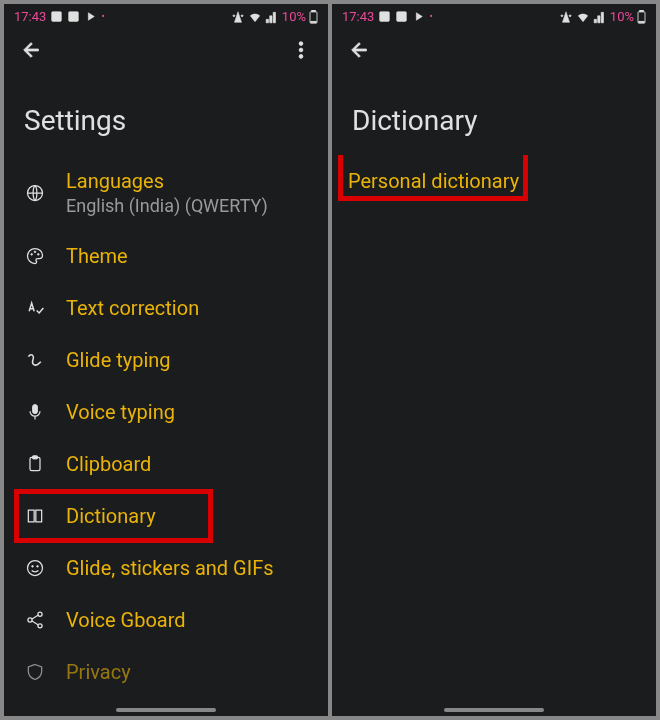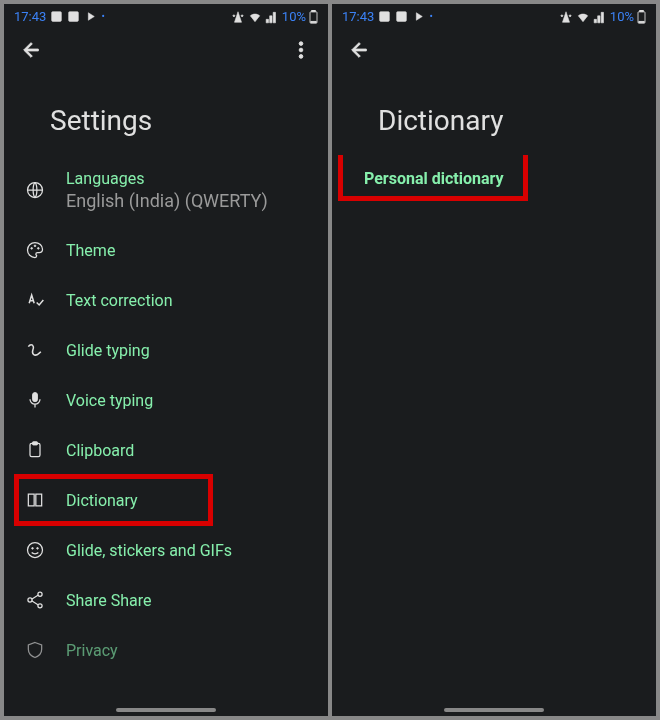--- a/index.html
+++ b/index.html
@@ -19,73 +19,71 @@
       flex-direction: column;
       overflow: hidden;
       position: relative;
     }
     .status-bar {
       height: 24px;
       display: flex;
       justify-content: space-between;
       align-items: center;
       padding: 0 10px;
-      color: #3b82f6;
+      color: #ec4899;
       font-size: 13px;
     }
     .status-left { display: flex; align-items: center; gap: 4px; }
     .status-right { display: flex; align-items: flex-end; gap: 3px; }
     .status-icon { display: inline-flex; }
     .toolbar {
       height: 48px;
       display: flex;
       justify-content: space-between;
       align-items: center;
       padding: 0 16px;
       color: #e0e0e0;
     }
     .page-title {
       color: #e0e0e0;
       font-size: 28px;
       font-weight: 400;
       padding: 28px 20px 18px 20px;
-      margin-left: 26px;
     }
     .list {
       flex: 1;
       overflow: hidden;
     }
     .list-item {
       display: flex;
       align-items: center;
       padding: 14px 20px;
       gap: 20px;
       color: #e0e0e0;
       position: relative;
     }
     .list-item.no-icon {
-      padding-left: 32px;
-      font-weight: bold;
+      padding-left: 16px;
     }
     .item-icon {
       width: 22px;
       height: 22px;
       flex-shrink: 0;
       display: flex;
       align-items: center;
       justify-content: center;
     }
     .item-text {
       display: flex;
       flex-direction: column;
       gap: 2px;
     }
     .item-label {
-      font-size: 16px;
-      color: #86efac;
+      font-size: 20px;
+      color: #eab308;
     }
     .item-sublabel {
       font-size: 18px;
       color: #9a9a9a;
     }
     .highlight-box {
       position: absolute;
       border: 5px solid #d80000;
       pointer-events: none;
     }
@@ -269,21 +267,21 @@
     <div class="list-item">
       <span class="item-icon">
           <svg width="20" height="20" viewBox="0 0 24 24">
             <circle cx="18" cy="5" r="2.5" fill="none" stroke="#e0e0e0" stroke-width="1.5"></circle>
             <circle cx="6" cy="12" r="2.5" fill="none" stroke="#e0e0e0" stroke-width="1.5"></circle>
             <circle cx="18" cy="19" r="2.5" fill="none" stroke="#e0e0e0" stroke-width="1.5"></circle>
             <path d="M8 11l8-5M8 13l8 5" stroke="#e0e0e0" stroke-width="1.5"></path>
           </svg>
         </span>
       <div class="item-text">
-          <span class="item-label">Share Share</span>
+          <span class="item-label">Voice Gboard</span>
         </div>
     </div>
 
     <div class="list-item" style="opacity:0.6">
       <span class="item-icon">
           <svg width="20" height="20" viewBox="0 0 24 24">
             <path d="M12 3l8 3v5c0 5-3 8-8 10-5-2-8-5-8-10V6z" fill="none" stroke="#e0e0e0" stroke-width="1.5"></path>
           </svg>
         </span>
       <div class="item-text">

